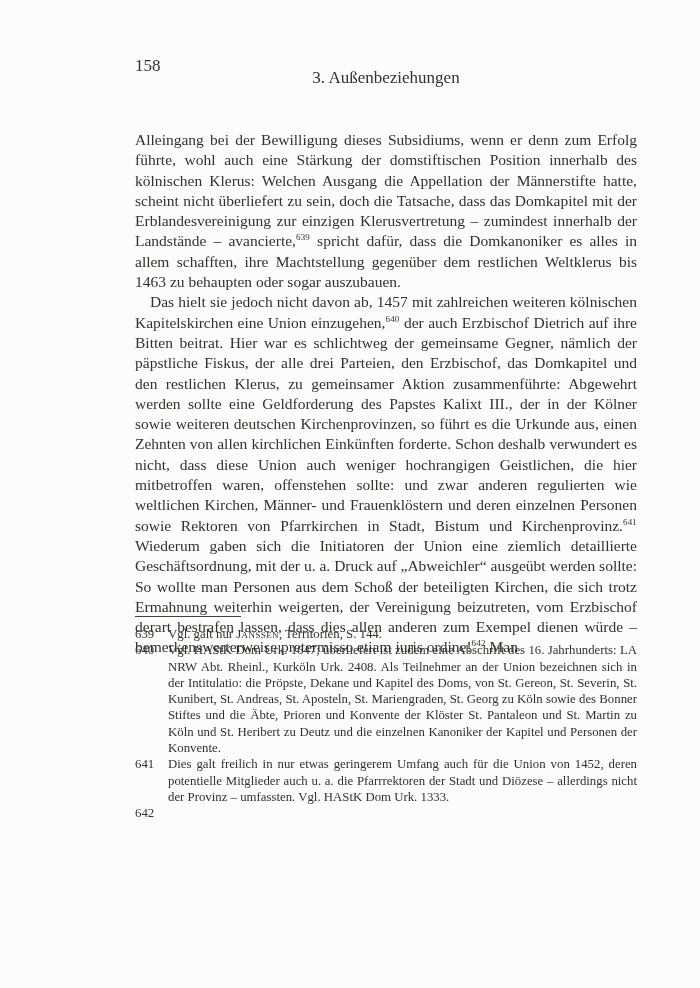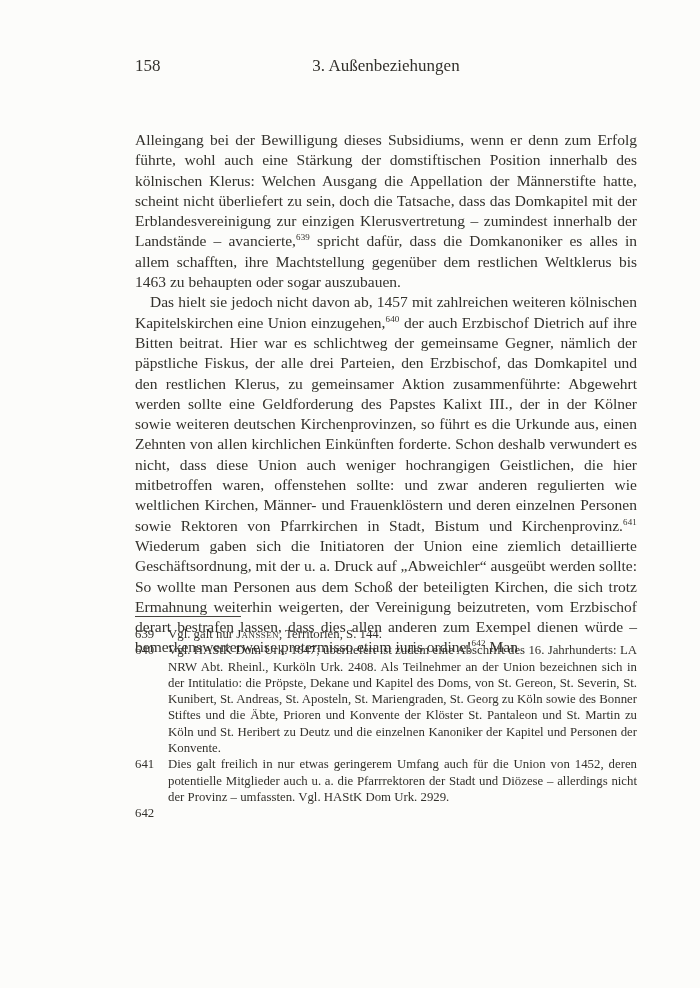--- a/index.html
+++ b/index.html
@@ -13,21 +13,21 @@
   }
   .page { position: absolute; inset: 0; }
 
   
   .header {
     position: absolute;
     left: 135px; top: 56px; width: 502px; height: 20px;
     font-size: 17px;
   }
   .page-number { position: absolute; left: 0; top: 0; }
-  .running-head { position: absolute; left: 0; right: 0; text-align: center; top: 0; }
+  .running-head { position: absolute; left: 0; right: 0; text-align: center; top: 12px; }
 
   
   .body-text {
     position: absolute;
     left: 135px; top: 90px; width: 502px;
     font-size: 15.5px;
     line-height: 20.3px;
     text-align: justify;
     hyphens: auto;
     margin-top: 40px;
@@ -87,21 +87,21 @@
       <span class="fn-text"><span>Vgl. galt nur </span><span class="smallcaps">Janssen</span><span>, Territorien, S. 144.</span></span>
     </div>
 
     <div class="footnote">
       <span class="fn-num">640</span>
       <span class="fn-text"><span>Vgl. HAStK Dom Urk. 1647; überliefert ist zudem eine Abschrift des 16. Jahrhunderts: LA NRW Abt. Rheinl., Kurköln Urk. 2408. Als Teilnehmer an der Union bezeichnen sich in der Intitulatio: die Pröpste, Dekane und Kapitel des Doms, von St. Gereon, St. Severin, St. Kunibert, St. Andreas, St. Aposteln, St. Mariengraden, St. Georg zu Köln sowie des Bonner Stiftes und die Äbte, Prioren und Konvente der Klöster St. Pantaleon und St. Martin zu Köln und St. Heribert zu Deutz und die einzelnen Kanoniker der Kapitel und Personen der Konvente.</span></span>
     </div>
 
     <div class="footnote">
       <span class="fn-num">641</span>
-      <span class="fn-text"><span>Dies galt freilich in nur etwas geringerem Umfang auch für die Union von 1452, deren potentielle Mitglieder auch u. a. die Pfarrrektoren der Stadt und Diözese – allerdings nicht der Provinz – umfassten. Vgl. HAStK Dom Urk. 2929.</span></span>
+      <span class="fn-text"><span>Dies galt freilich in nur etwas geringerem Umfang auch für die Union von 1452, deren potentielle Mitglieder auch u. a. die Pfarrrektoren der Stadt und Diözese – allerdings nicht der Provinz – umfassten. Vgl. HAStK Dom Urk. 1333.</span></span>
     </div>
 
     <div class="footnote">
       <span class="fn-num">642</span>
     </div>
   </div>
 
 </div>
 
 </body></html>

